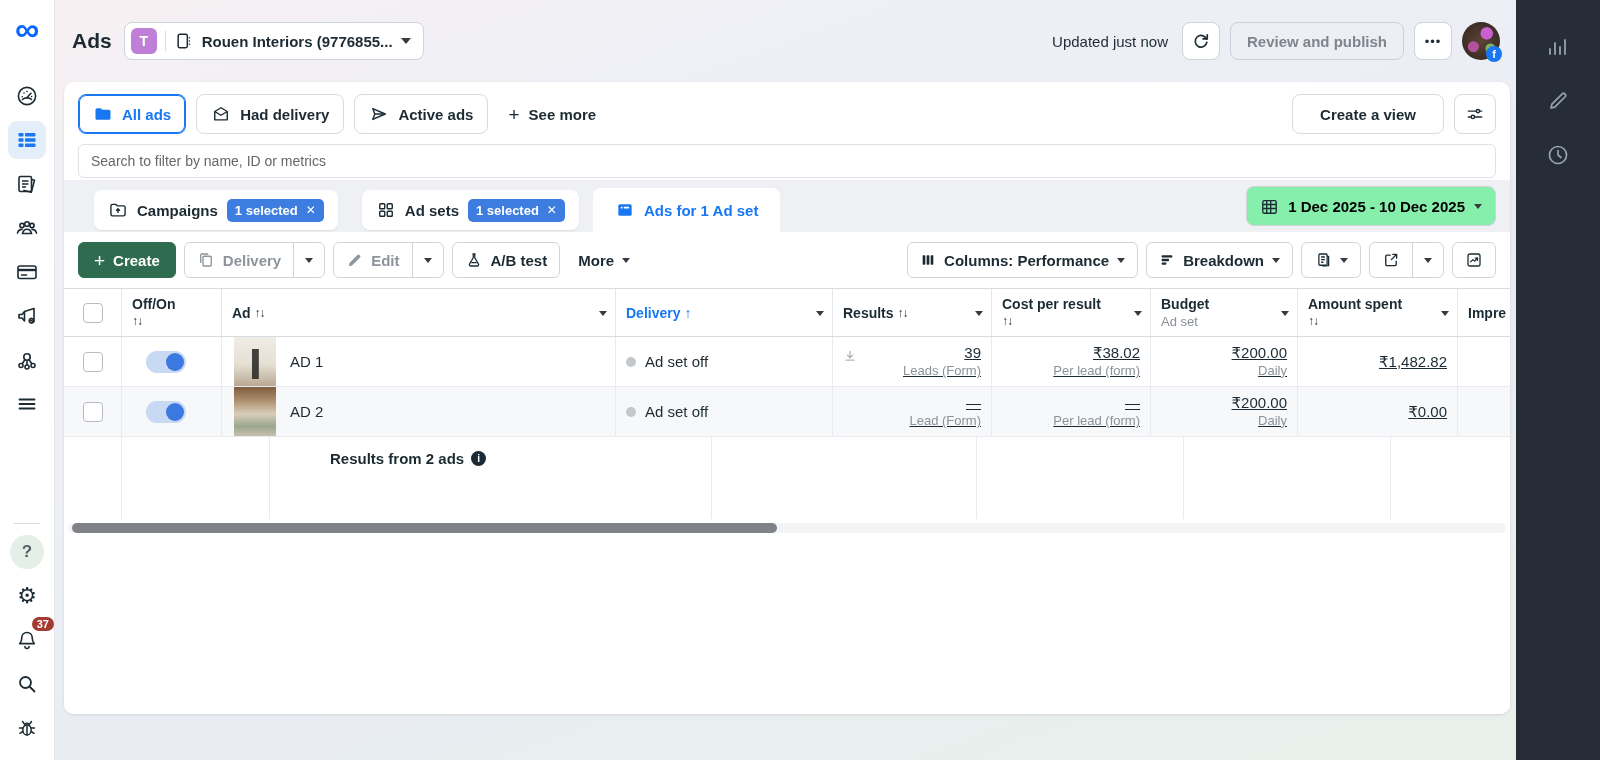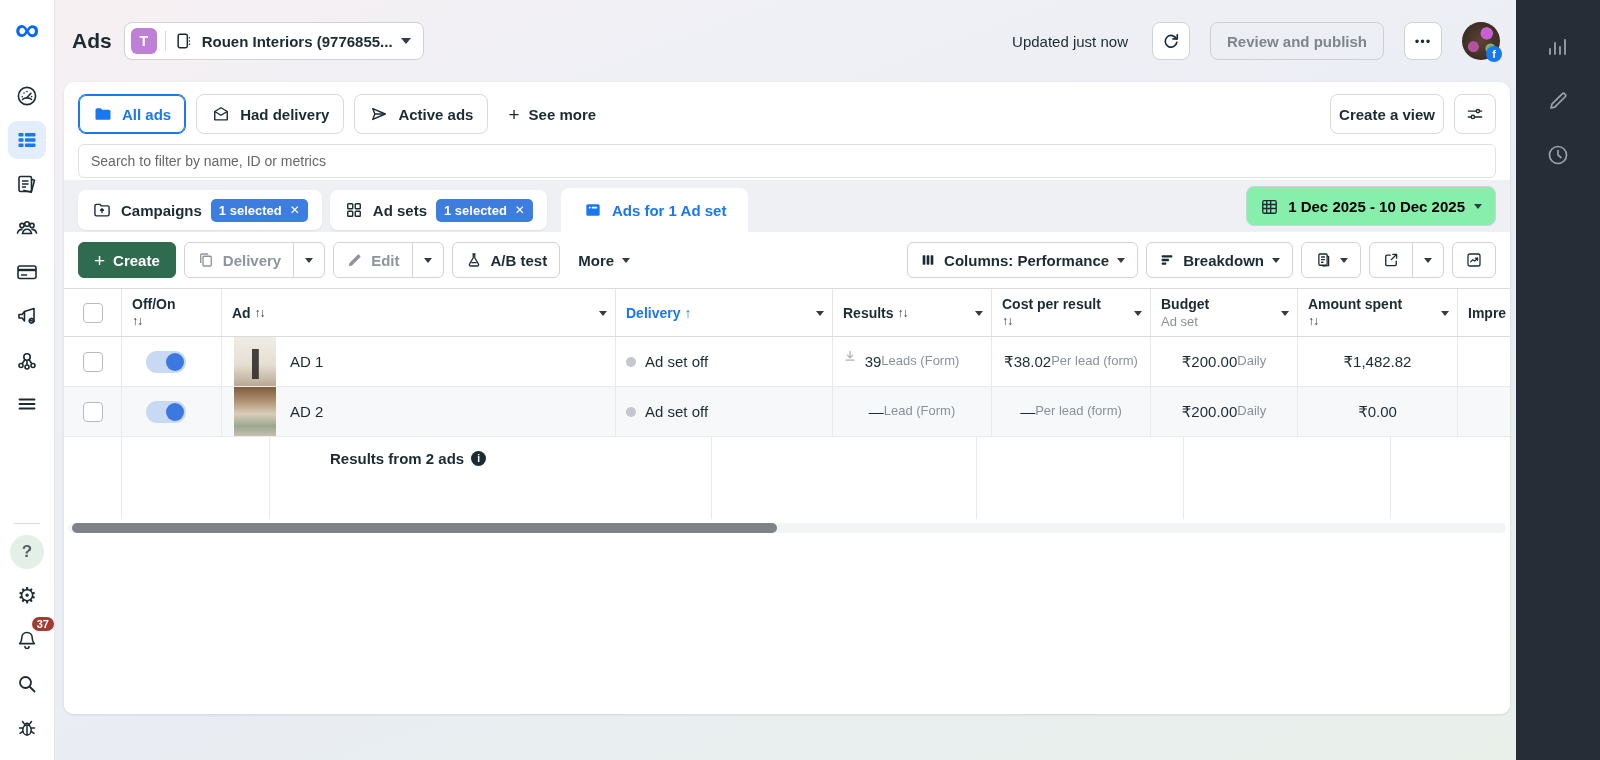--- a/index.html
+++ b/index.html
@@ -23,50 +23,50 @@
   .main { flex:1; display:flex; flex-direction:column; min-width:0; padding-bottom:46px;
     background:linear-gradient(160deg,#f7f0f2 0%,#eff0f6 22%,#e9edf3 60%,#e9f0ea 100%); }
   .topbar { height:82px; flex:none; display:flex; align-items:center; gap:12px; padding:0 16px 0 17px; }
   .app-title { font-size:21px; font-weight:bold; }
   .account-pill { background:#fff; border:1px solid #ced2d9; border-radius:8px; height:38px; display:flex; align-items:center; gap:8px; padding:0 12px 0 6px; cursor:pointer; }
   .acct-avatar { width:26px; height:26px; border-radius:6px; background:#bf7fd6; color:#fff; font-size:14px; font-weight:bold; display:flex; align-items:center; justify-content:center; }
   .pill-divider { width:1px; height:20px; background:#d8dadf; }
   .acct-name { font-size:15px; font-weight:bold; }
   .caret { width:0; height:0; border-left:5px solid transparent; border-right:5px solid transparent; border-top:6px solid #343b43; flex:none; }
   .caret.sm { border-left-width:4px; border-right-width:4px; border-top-width:5px; }
-  .topbar-right { margin-left:auto; display:flex; align-items:center; gap:20px; }
+  .topbar-right { margin-left:auto; display:flex; align-items:center; gap:10px; }
   .updated-text { font-size:15px; margin-right:4px; }
   .icon-btn { min-width:38px; height:38px; border:1px solid #ced2d9; border-radius:8px; background:#fff; display:flex; align-items:center; justify-content:center; cursor:pointer; padding:0 8px; }
   .review-btn { height:38px; border:1px solid #ccd0d6; border-radius:8px; background:transparent; color:#7e858d; font-size:15px; font-weight:bold; padding:0 16px; cursor:pointer; font-family:inherit; }
   .dots { font-size:13px; letter-spacing:1px; color:#1c2b33; }
   .user-avatar { width:38px; height:38px; border-radius:50%; position:relative; cursor:pointer; flex:none;
     background: radial-gradient(circle at 65% 30%, #c95fd1 0 16%, transparent 18%),
                 radial-gradient(circle at 30% 65%, #b4519f 0 14%, transparent 16%),
                 radial-gradient(circle at 75% 70%, #7fae6d 0 12%, transparent 14%),
                 radial-gradient(circle at 50% 50%, #5d4434, #2e241e); }
   .fb-badge { position:absolute; right:-2px; bottom:-2px; width:16px; height:16px; border-radius:50%; background:#1877f2; color:#fff; font-size:11px; font-weight:bold; display:flex; align-items:center; justify-content:center; }
 
   
   .card { flex:1; background:#fff; border-radius:10px; margin:0 6px 0 9px; box-shadow:0 1px 3px rgba(0,0,0,.10); display:flex; flex-direction:column; overflow:hidden; min-height:0; }
 
   .filters-row { display:flex; align-items:center; gap:10px; padding:12px 14px 8px; }
   .chip { height:40px; border:1px solid #d7dade; border-radius:8px; background:#fff; display:flex; align-items:center; gap:9px; padding:0 14px; font-size:15px; font-weight:bold; cursor:pointer; }
   .chip.active { border:1px solid var(--accent-blue,#1877f2); color:var(--accent-blue,#1877f2); box-shadow:inset 0 0 0 1px var(--accent-blue,#1877f2); }
   .see-more { border:none; background:none; display:flex; align-items:center; gap:9px; font-size:15px; font-weight:bold; padding:0 10px; cursor:pointer; font-family:inherit; color:#1c2b33; }
   .plus-glyph { font-size:19px; font-weight:normal; line-height:1; }
   .filters-right { margin-left:auto; display:flex; gap:10px; align-items:center; }
-  .create-view-btn { height:40px; border:1px solid #d7dade; border-radius:8px; background:#fff; font-size:15px; font-weight:bold; padding:0 8px; cursor:pointer; font-family:inherit; color:#1c2b33; }
+  .create-view-btn { height:40px; border:1px solid #d7dade; border-radius:8px; background:#fff; font-size:15px; font-weight:bold; padding:0 27px; cursor:pointer; font-family:inherit; color:#1c2b33; }
   .sliders-btn { width:42px; height:40px; border:1px solid #d7dade; border-radius:8px; background:#fff; display:flex; align-items:center; justify-content:center; cursor:pointer; }
 
   .search-row { padding:2px 14px 2px; }
   .search-input { width:100%; height:34px; border:1px solid #dfe1e5; border-radius:6px; padding:0 12px; font-size:14px; color:#1c2b33; font-family:inherit; outline:none; }
   .search-input::placeholder { color:#65676b; }
 
   .tabs-strip { background:#eef0f3; display:flex; align-items:flex-end; padding:8px 14px 0; height:52px; flex:none; }
-  .tab { background:#fff; border-radius:8px; height:40px; display:flex; align-items:center; gap:9px; padding:0 14px; margin:0 8px 2px 0; font-size:15px; font-weight:bold; box-shadow:0 1px 2px rgba(0,0,0,.07); cursor:pointer; }
+  .tab { background:#fff; border-radius:8px; height:40px; display:flex; align-items:center; gap:9px; padding:0 14px; margin:0 8px 2px 16px; font-size:15px; font-weight:bold; box-shadow:0 1px 2px rgba(0,0,0,.07); cursor:pointer; }
   .tab.active { border-radius:8px 8px 0 0; height:44px; margin-bottom:0; box-shadow:none; color:var(--accent-blue,#1877f2); padding:0 22px; margin-left:6px; }
   .sel-badge { background:#3d7de0; color:#fff; font-size:13px; font-weight:bold; border-radius:5px; padding:4px 8px; display:flex; align-items:center; gap:8px; }
   .badge-x { font-size:12px; cursor:pointer; line-height:1; }
   .tabs-right { margin-left:auto; margin-bottom:6px; }
   .date-btn { height:40px; border:1px solid #ced2d9; border-radius:8px; background:#86efac; display:flex; align-items:center; gap:9px; padding:0 13px; font-size:15px; font-weight:bold; cursor:pointer; font-family:inherit; }
 
   .toolbar-row { display:flex; align-items:center; gap:8px; padding:10px 14px; background:#fff; }
   .tbtn { height:36px; border:1px solid #d0d3d8; border-radius:6px; background:#fff; font-size:15px; font-weight:bold; color:#1c2b33; display:flex; align-items:center; gap:8px; padding:0 12px; cursor:pointer; font-family:inherit; }
   .tbtn.green { background:var(--create-green,#2f6b4f); border-color:var(--create-green,#2f6b4f); color:#fff; padding:0 15px; }
   .tbtn.muted { color:#8d949c; }
@@ -93,21 +93,21 @@
   .c3{width:217px;flex:none;}
   .c4{width:159px;flex:none;}
   .c5{width:159px;flex:none;}
   .c6{width:147px;flex:none;}
   .c7{width:160px;flex:none;}
   .c8{flex:1;min-width:0;overflow:hidden;}
   .tr { display:flex; height:50px; border-bottom:1px solid #e8eaed; flex:none; }
   .tr.alt { background:#f7f8fa; }
   .td { border-right:1px solid #e8eaed; display:flex; align-items:center; padding:0 10px; }
   .td:last-child { border-right:none; }
-  .td.num { flex-direction:row; justify-content:center; line-height:1.3; }
+  .td.num { flex-direction:column; align-items:flex-end; justify-content:center; line-height:1.3;text-decoration:underline; }
   .val { font-size:15px; color:#1c2b33; }
   .sub { font-size:13px; color:#8a9199; }
   .checkbox { width:20px; height:20px; border:1px solid #b8bcc2; border-radius:4px; background:#fff; cursor:pointer; }
   .toggle { width:40px; height:22px; border-radius:11px; background:#c7d9f3; position:relative; cursor:pointer; flex:none; }
   .toggle .knob { position:absolute; right:2px; top:2px; width:18px; height:18px; border-radius:50%; background:var(--toggle-blue,#3b79e0); }
   .thumb { width:42px; height:49px; flex:none; margin-right:14px; cursor:pointer; }
   .thumb.t1 { background:
       linear-gradient(90deg, transparent 42%, rgba(44,42,38,.88) 44% 58%, transparent 60%) 50% 62%/100% 62% no-repeat,
       linear-gradient(180deg,#efece4 0%,#e6e0d4 55%,#b9a893 100%); }
   .thumb.t2 { background:linear-gradient(180deg,#7e5c41 0%,#a98a68 25%,#d8cdb9 55%,#9aa88e 80%,#c8bfae 100%); }

